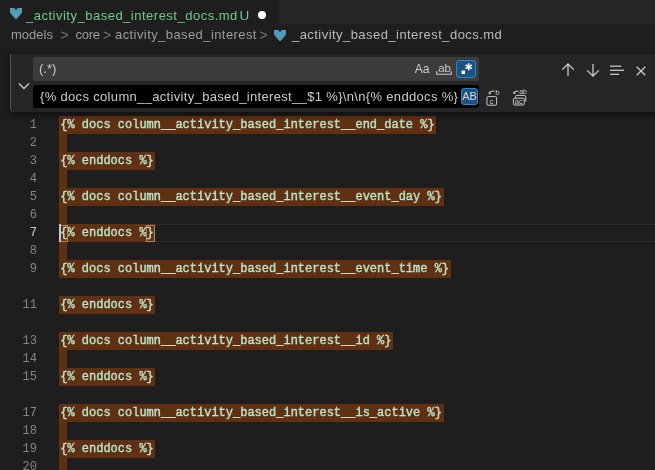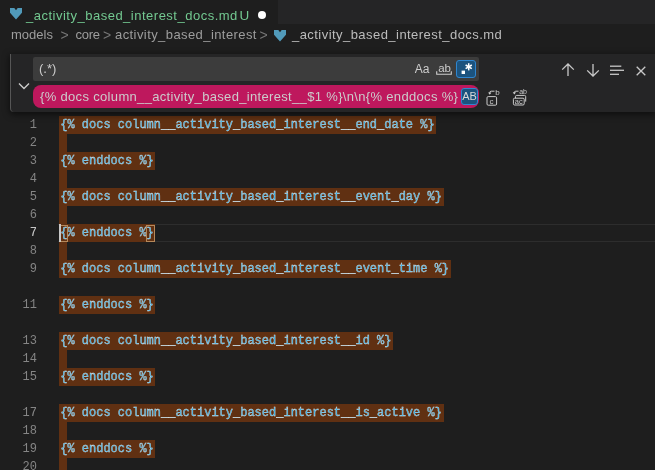--- a/index.html
+++ b/index.html
@@ -22,35 +22,35 @@
   #crumbs .last { color:#bcbcbc; }
   
   #editor { position:absolute; left:0; top:54px; width:655px; height:416px; background:#1e1e1e; }
   .row { position:absolute; left:0; width:655px; height:18px; }
   .num { position:absolute; left:0; top:0; width:37px; height:18px; line-height:18px;
     text-align:right; color:#858585; font-family:"Liberation Mono",monospace; font-size:12px; }
   .num.cur { color:#c6c6c6; }
   .hl { position:absolute; left:59.4px; top:0; height:18px; background:#603012; }
   .bar { position:absolute; left:59.4px; top:0; width:7.9px; height:18px; background:#603012; }
   .code { position:absolute; left:60.2px; top:0; height:18px; line-height:18px;
-    font-family:"Liberation Mono",monospace; font-size:12px; color:#0ea5e9; -webkit-text-stroke:0.35px #e2e2e2; white-space:pre; }
+    font-family:"Liberation Mono",monospace; font-size:12px; color:#86efac; -webkit-text-stroke:0.35px #e2e2e2; white-space:pre; }
   .clb { position:absolute; left:58px; width:597px; height:18px;
     border-top:1px solid #2d2d2d; border-bottom:1px solid #2d2d2d; }
   .bbox { position:absolute; top:0.5px; width:8.7px; height:17px; border:1px solid #b5885a; }
   #cursor { position:absolute; left:59.2px; top:0; width:1.6px; height:18px; background:#c8c8c8; }
   
   #findw { position:absolute; left:10px; top:54px; width:645px; height:58px; background:#252526;
     border-left:1px solid #565656; border-bottom-left-radius:4px;
     box-shadow:0 2px 6px 1px rgba(0,0,0,0.5); }
   #finput { position:absolute; left:22px; top:3px; width:446px; height:24px; background:#3c3c3c;
     border-radius:2px; }
   #ftext { position:absolute; left:6px; top:0; height:24px; line-height:24px; font-size:13px; color:#cccccc; }
   #ropts { position:absolute; right:3px; top:3px; height:18px; display:flex; align-items:flex-start; }
-  #rinput { position:absolute; left:22px; top:31px; width:446px; height:23px; background:#be185d;
-    border-radius:8px; overflow:hidden;text-align:center; }
+  #rinput { position:absolute; left:22px; top:31px; width:446px; height:23px; background:#000000;
+    border-radius:3px; overflow:hidden;text-align:center; }
   #rtext { position:absolute; left:7px; top:0; height:23px; line-height:23px; font-size:13px;
     letter-spacing:0.33px; color:#cccccc; white-space:pre; }
   .optbtn { width:20px; height:18px; display:flex; align-items:center; justify-content:center;
     color:#cccccc; font-size:12px; }
   .optbtn.on { background:#1c537e; border:1px solid #2f86cf; border-radius:3px; }
   #abbtn { position:absolute; left:450px; top:33.5px; width:17px; height:17px; background:#1c537e;
     border:1px solid #2f86cf; border-radius:3px; color:#d7d7d7; font-size:11px;
     display:flex; align-items:center; justify-content:center; }
   #count { position:absolute; left:475.5px; top:0; width:70px; height:31px; line-height:31px;
     font-size:12.5px; color:#cccccc; }

